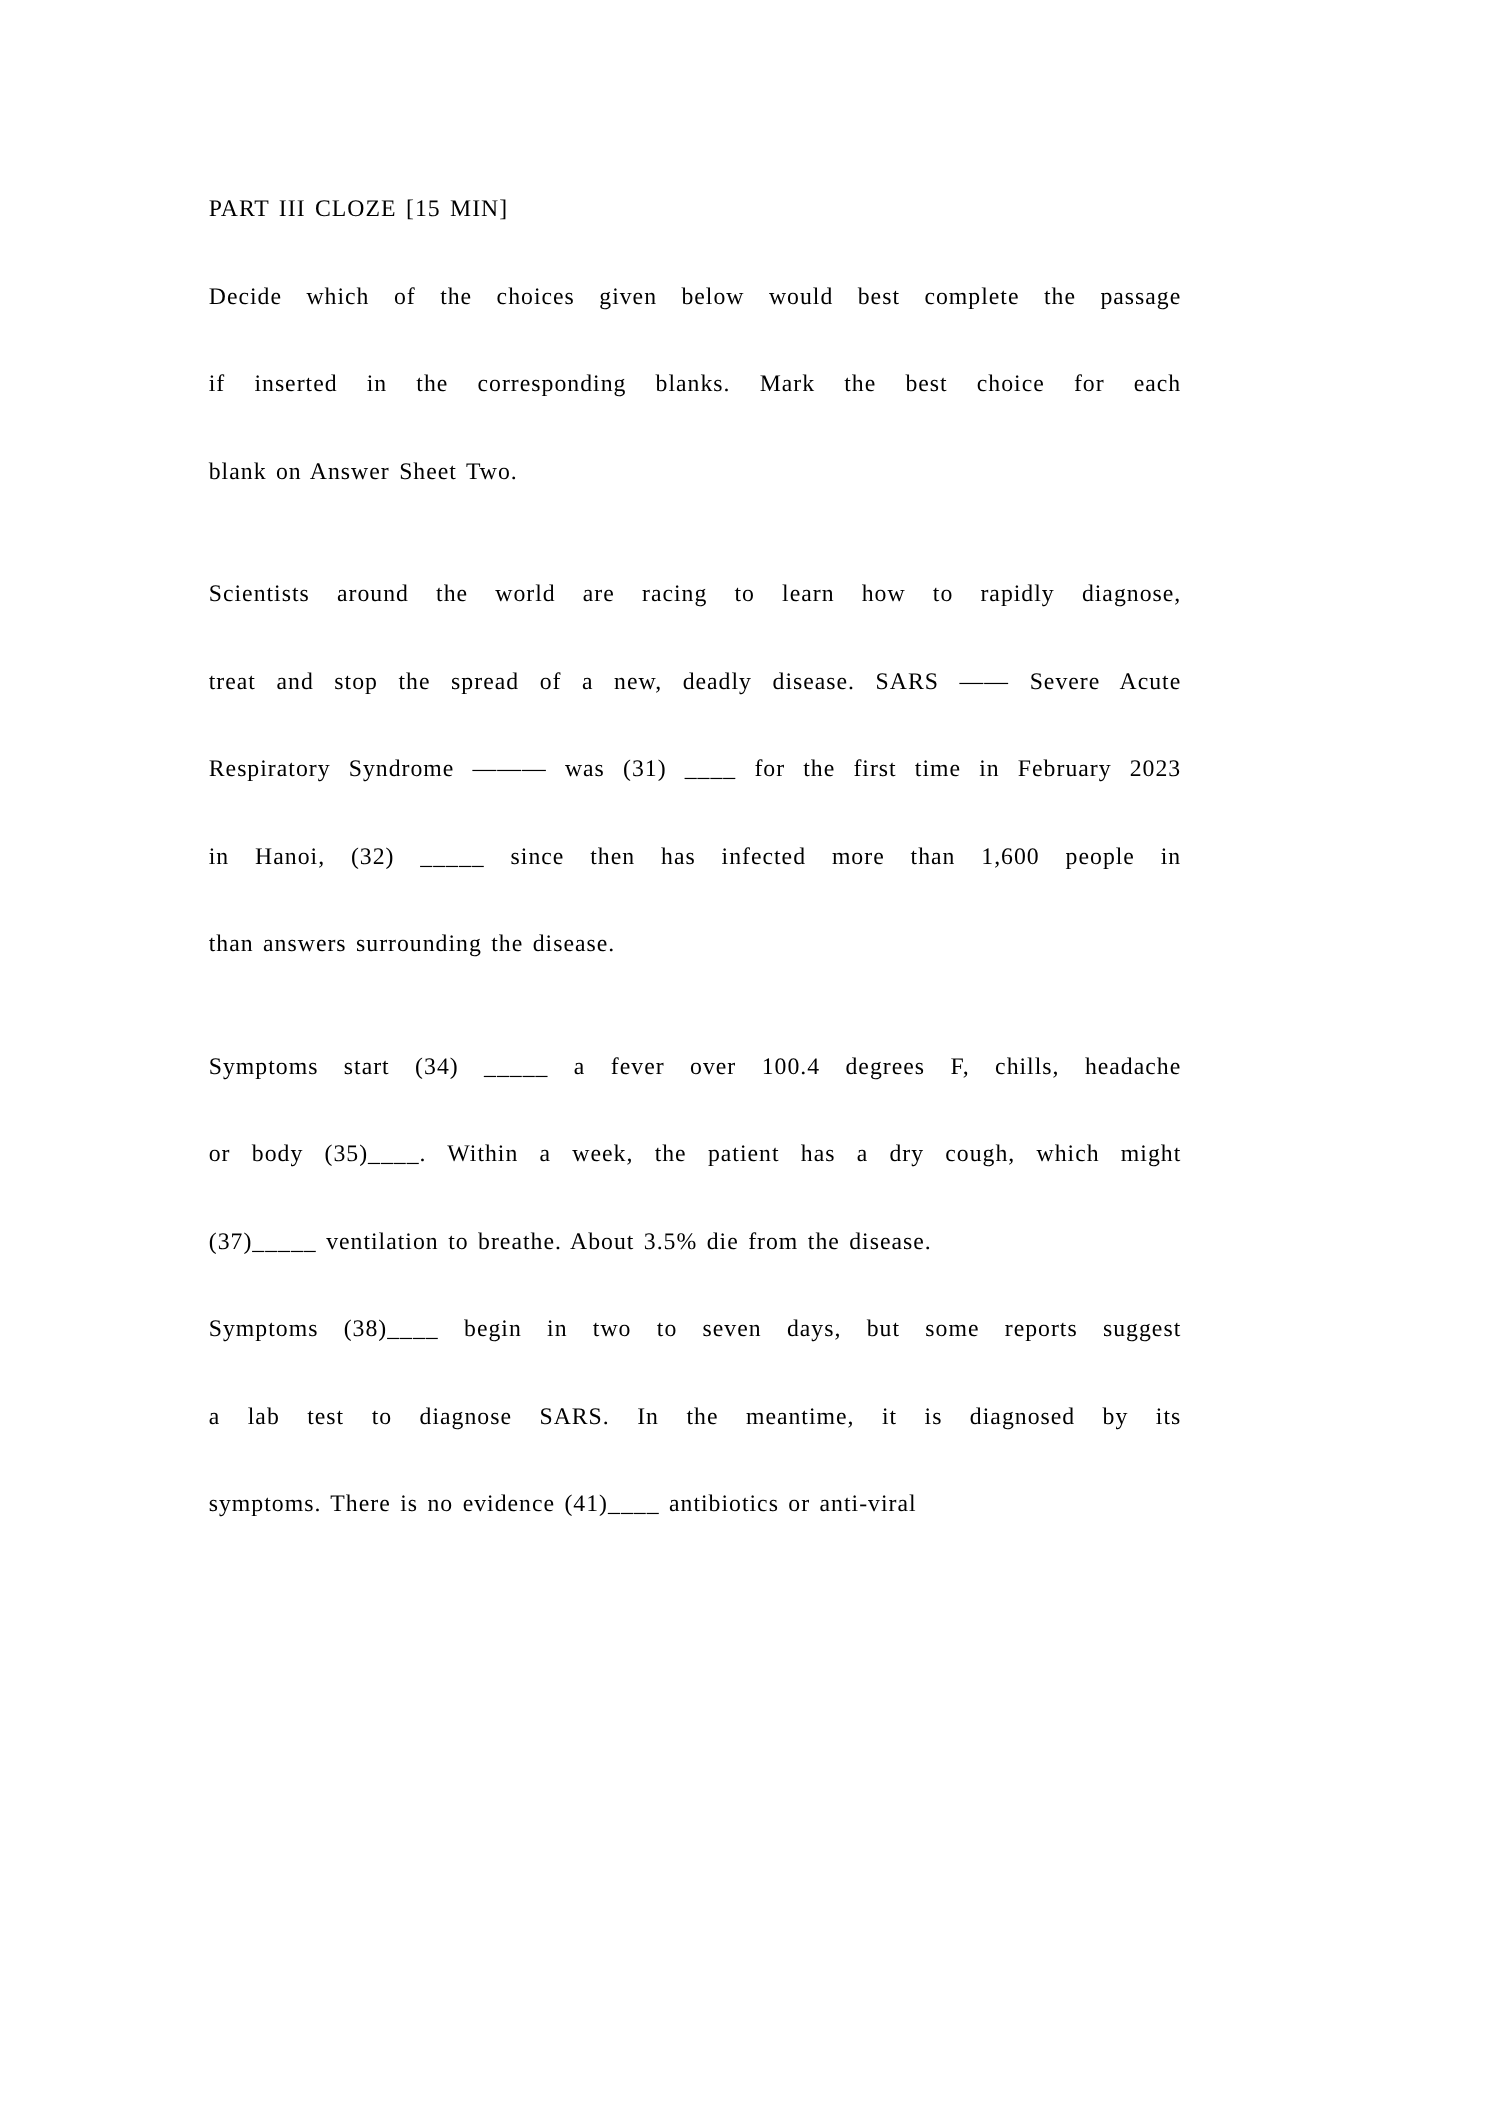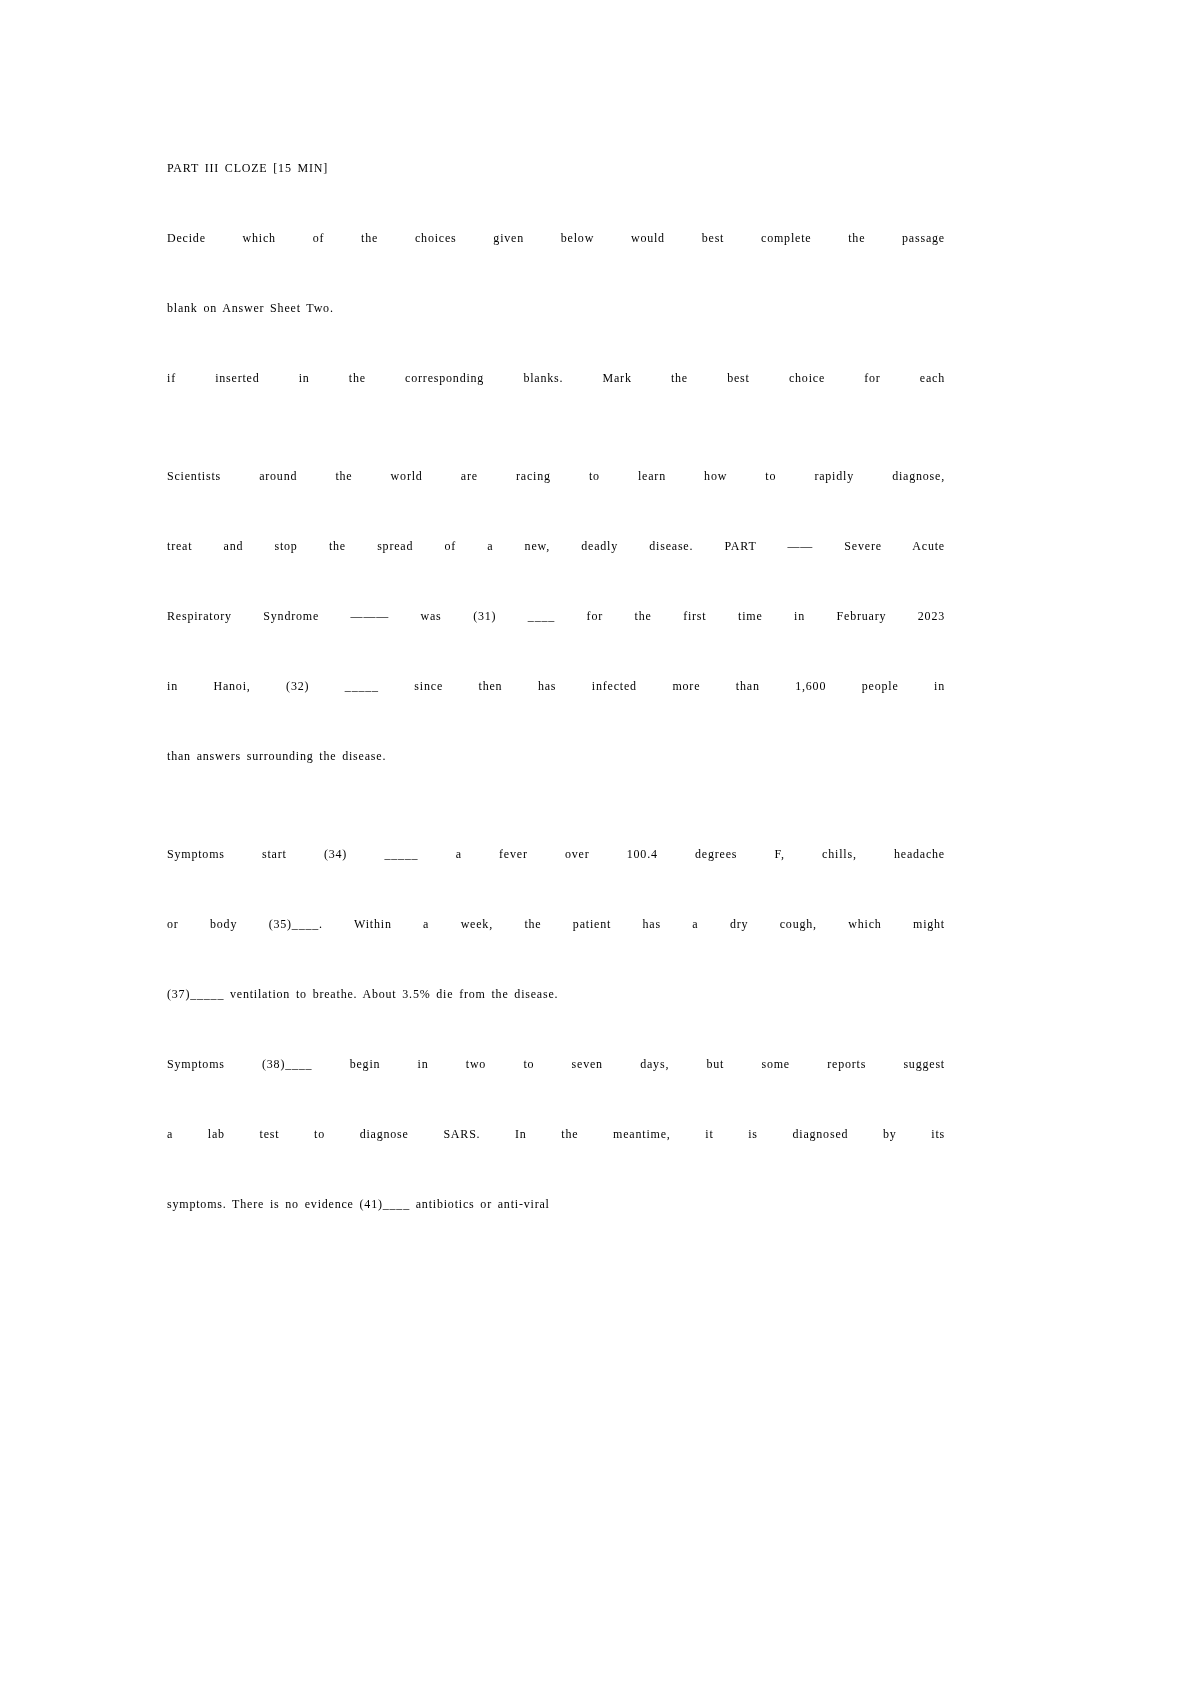--- a/index.html
+++ b/index.html
@@ -15,21 +15,21 @@
     color: #000000;
     overflow: hidden;
   }
   .page {
     position: absolute;
     left: 167px;
     top: 133px;
     width: 778px;
   }
   .line {
-    font-size: 12px;
+    font-size: 19px;
     line-height: 70px;
     letter-spacing: 0.8px;
     word-spacing: 2px;
     white-space: normal;
     text-align: left;
   }
   .line.j {
     text-align: justify;
     text-align-last: justify;
   }
@@ -41,27 +41,27 @@
 <body>
 
 <div class="page">
 
   <div class="para">
     <div class="line">PART III CLOZE [15 MIN]</div>
   </div>
 
   <div class="para">
     <div class="line j">Decide which of the choices given below would best complete the passage</div>
+    <div class="line j">if inserted in the corresponding blanks. Mark the best choice for each</div>
     <div class="line">blank on Answer Sheet Two.</div>
-    <div class="line j">if inserted in the corresponding blanks. Mark the best choice for each</div>
   </div>
 
   <div class="para gap">
     <div class="line j">Scientists around the world are racing to learn how to rapidly diagnose,</div>
-    <div class="line j">treat and stop the spread of a new, deadly disease. PART —— Severe Acute</div>
+    <div class="line j">treat and stop the spread of a new, deadly disease. SARS —— Severe Acute</div>
     <div class="line j">Respiratory Syndrome ——— was (31) ____ for the first time in February 2023</div>
     <div class="line j">in Hanoi, (32) _____ since then has infected more than 1,600 people in</div>
     <div class="line">than answers surrounding the disease.</div>
   </div>
 
   <div class="para gap">
     <div class="line j">Symptoms start (34) _____ a fever over 100.4 degrees F, chills, headache</div>
     <div class="line j">or body (35)____. Within a week, the patient has a dry cough, which might</div>
     <div class="line">(37)_____ ventilation to breathe. About 3.5% die from the disease.</div>
     <div class="line j">Symptoms (38)____ begin in two to seven days, but some reports suggest</div>

